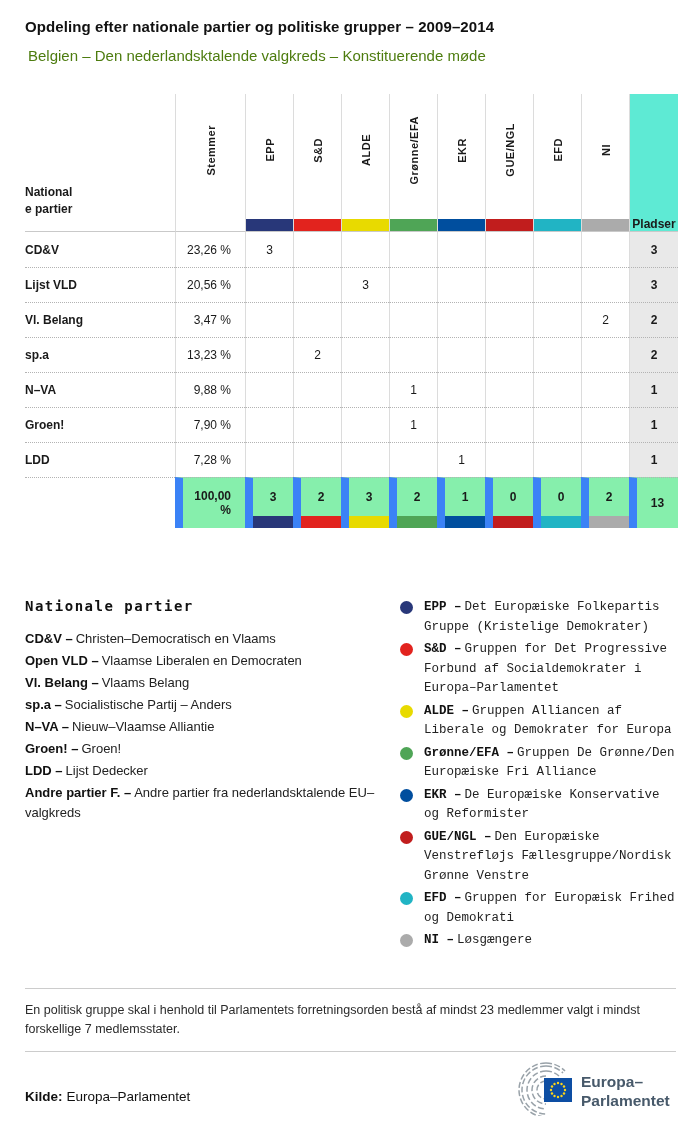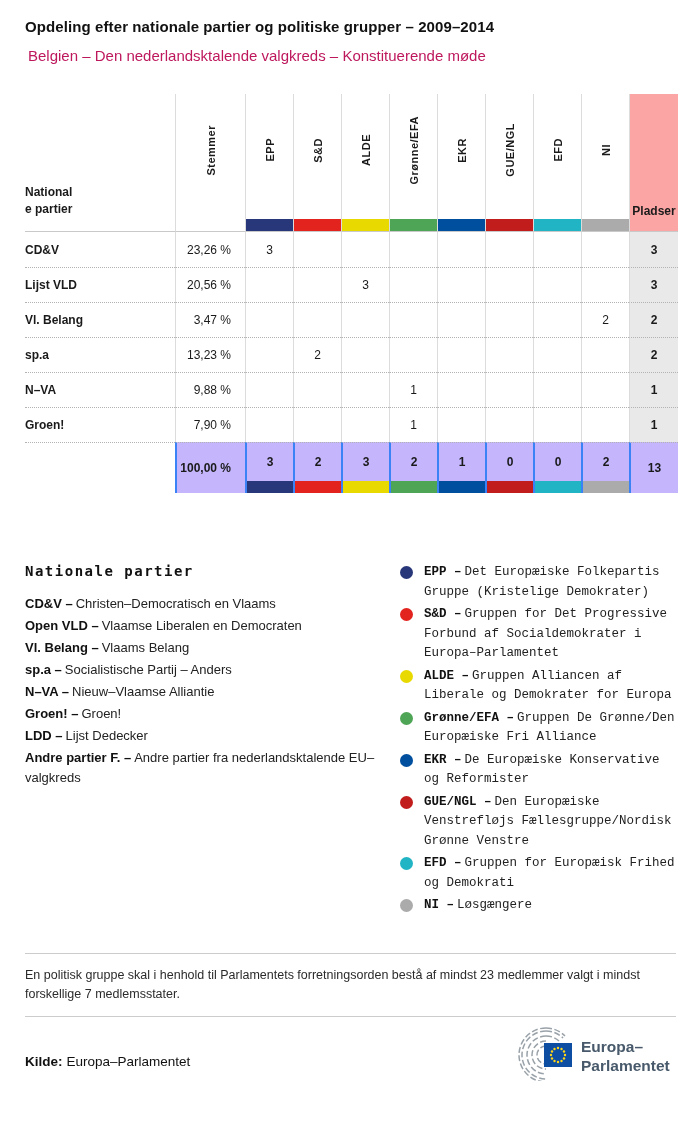--- a/index.html
+++ b/index.html
@@ -6,62 +6,62 @@
   html, body { background: #fff; }
   body {
     width: 700px; height: 1124px; overflow: hidden;
     font-family: "Liberation Sans", sans-serif;
     color: #1a1a1a;
   }
   .page { padding: 18px 24px 0 25px; }
 
   
   .title { font-size: 15px; font-weight: bold; color: #111; letter-spacing: .1px; }
-  .subtitle { font-size: 15px; color: #be185d; margin-top: 12px; padding-left: 3px; }
+  .subtitle { font-size: 15px; color: #4d7c0f; margin-top: 12px; padding-left: 3px; }
 
   
   table.results {
     border-collapse: separate; border-spacing: 0;
     table-layout: fixed; width: 651px; margin-top: 30px;
   }
   table.results th, table.results td { font-size: 12px; color: #1a1a1a; }
 
   thead th {
     height: 138px; position: relative;
     border-bottom: 1px solid #c9c9c9;
     font-weight: bold; vertical-align: middle; text-align: center;
     background: #fff;
   }
   th.party-h {
     vertical-align: bottom; text-align: left;
     font-size: 11.5px; line-height: 17px; padding-bottom: 13px;
     white-space: pre-line;
   }
   th.pladser-h {
-    vertical-align: bottom; font-size: 11.5px; padding-bottom: 13px;
-    background: #fca5a5;
+    vertical-align: bottom; font-size: 11.5px; 
+    background: #5eead4;
   }
   .vlabel {
     writing-mode: vertical-rl; transform: rotate(180deg);
     display: inline-block;
     font-weight: bold; font-size: 11px; letter-spacing: .5px;
     margin-bottom: 22px;
   }
   .hbar { position: absolute; left: 0; right: 0; bottom: 0; height: 12px; }
 
   .bl { border-left: 1px solid #dcdcdc; }
 
   tbody td { height: 35px; background: #fff; }
   tbody tr.data + tr.data td, tbody tr.total td { border-top: 1px dotted #b3b3b3; }
   td.party { font-weight: bold; text-align: left; }
   td.votes { text-align: right; padding-right: 14px; color: #222; }
   td.seat  { text-align: center; }
   td.pladser { text-align: center; font-weight: bold; background: #e9e9e9; }
 
-  tr.total td { height: 50px; font-weight: bold; background: #c4b5fd; border-left: 2px solid #3b82f6; }
+  tr.total td { height: 50px; font-weight: bold; background: #86efac; border-left: 8px solid #3b82f6; }
   tr.total td.party-empty { background: #fff; border-left: none; }
   tr.total td.tvotes { text-align: right; padding-right: 14px; }
   tr.total td.tseat { padding: 0; vertical-align: top; }
   .tcell { display: flex; flex-direction: column; height: 50px; }
   .tval { flex: 1; display: flex; align-items: center; justify-content: center; }
   .tbar { height: 12px; flex: none; }
   tr.total td.tpladser { text-align: center; }
 
   
   .legends { display: flex; margin-top: 70px; min-height: 330px; }
@@ -196,20 +196,33 @@
         <td class="pladser bl">1</td>
       </tr>
       <tr class="data">
         <td class="party">Groen!</td>
         <td class="votes bl">7,90 %</td>
         <td class="seat bl"></td>
         <td class="seat bl"></td>
         <td class="seat bl"></td>
         <td class="seat bl">1</td>
         <td class="seat bl"></td>
+        <td class="seat bl"></td>
+        <td class="seat bl"></td>
+        <td class="seat bl"></td>
+        <td class="pladser bl">1</td>
+      </tr>
+      <tr class="data">
+        <td class="party">LDD</td>
+        <td class="votes bl">7,28 %</td>
+        <td class="seat bl"></td>
+        <td class="seat bl"></td>
+        <td class="seat bl"></td>
+        <td class="seat bl"></td>
+        <td class="seat bl">1</td>
         <td class="seat bl"></td>
         <td class="seat bl"></td>
         <td class="seat bl"></td>
         <td class="pladser bl">1</td>
       </tr>
       <tr class="total">
         <td class="party-empty"></td>
         <td class="tvotes">100,00 %</td>
         <td class="tseat">
             <div class="tcell">

